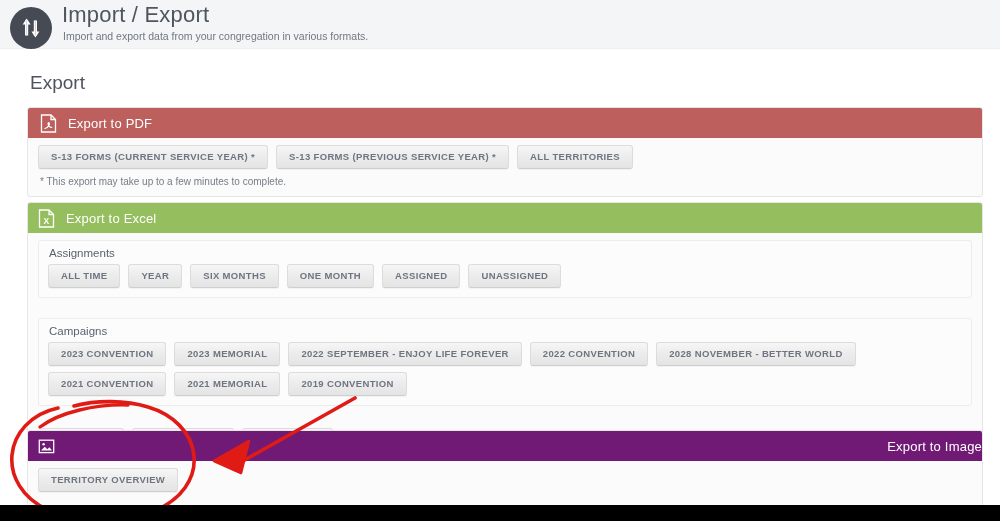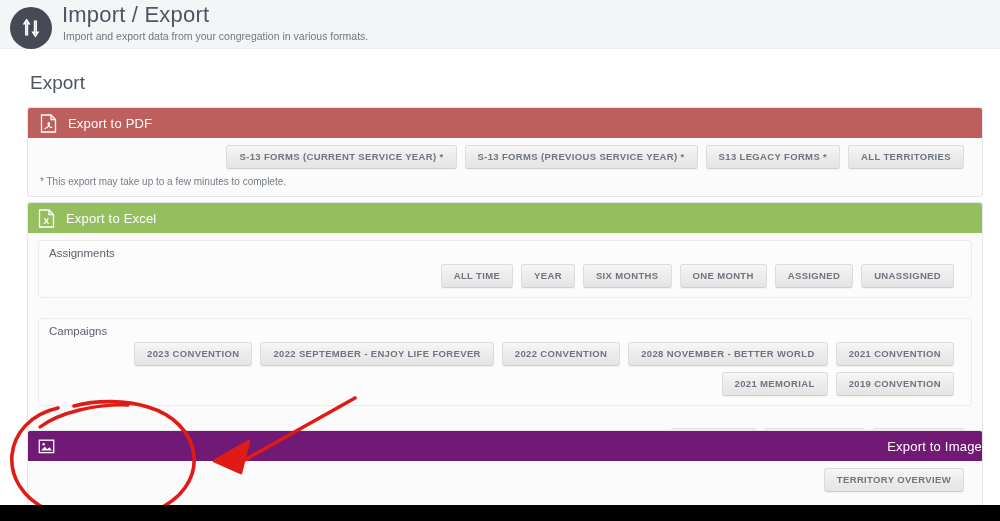--- a/index.html
+++ b/index.html
@@ -105,21 +105,21 @@
     border: 1px solid #dcdcdc;
     border-bottom-color: #cfcfcf;
     border-radius: 3px;
     padding: 6px 12px 6px 12px;
     margin: 0 8px 6px 0;
     line-height: 10px;
     white-space: nowrap;
     cursor: pointer;
     box-shadow: 0 1px 0 rgba(0,0,0,.04);
   }
-  .btn-row { display: flex; flex-wrap: wrap; align-items: flex-start; justify-content: flex-end; }
+  .btn-row { display: flex; flex-wrap: wrap; align-items: flex-start; }
 
   .note {
     font-size: 10px;
     color: #767d87;
     margin: 1px 0 0 2px;
   }
 
   
   .subgroup {
     border: 1px solid #ececec;
@@ -181,21 +181,20 @@
           <path d="M11 1 V5.5 H15.5" fill="none" stroke="#ffffff" stroke-width="1.3"></path>
           <path d="M5 14.5 c3.5 -1 4.8 -4 4.3 -5.3 c-.4 -1 -1.4 -.6 -1.2 .8 c.2 1.6 2 3.6 3.6 3.4" fill="none" stroke="#ffffff" stroke-width="1.25" stroke-linecap="round"></path>
         </svg>
       </span>
       <span class="head-label">Export to PDF</span>
     </div>
     <div class="panel-body">
       <div class="btn-row">
         <button class="btn">S-13 FORMS (CURRENT SERVICE YEAR) *</button>
         <button class="btn">S-13 FORMS (PREVIOUS SERVICE YEAR) *</button>
-        <button class="btn">S13 LEGACY FORMS *</button>
         <button class="btn">ALL TERRITORIES</button>
       </div>
       <div class="note">* This export may take up to a few minutes to complete.</div>
     </div>
   </div>
 
   <div class="panel" id="panel-excel">
     <div class="panel-head">
       <span class="head-icon">
         <svg width="17" height="19" viewBox="0 0 17 19">
@@ -217,20 +216,21 @@
           <button class="btn">ONE MONTH</button>
           <button class="btn">ASSIGNED</button>
           <button class="btn">UNASSIGNED</button>
         </div>
       </div>
 
       <div class="subgroup">
         <div class="subgroup-label">Campaigns</div>
         <div class="btn-row">
           <button class="btn">2023 CONVENTION</button>
+          <button class="btn">2023 MEMORIAL</button>
           <button class="btn">2022 SEPTEMBER - ENJOY LIFE FOREVER</button>
           <button class="btn">2022 CONVENTION</button>
           <button class="btn">2028 NOVEMBER - BETTER WORLD</button>
           <button class="btn">2021 CONVENTION</button>
           <button class="btn">2021 MEMORIAL</button>
           <button class="btn">2019 CONVENTION</button>
         </div>
       </div>
 
       <div class="btn-row plainrow">

